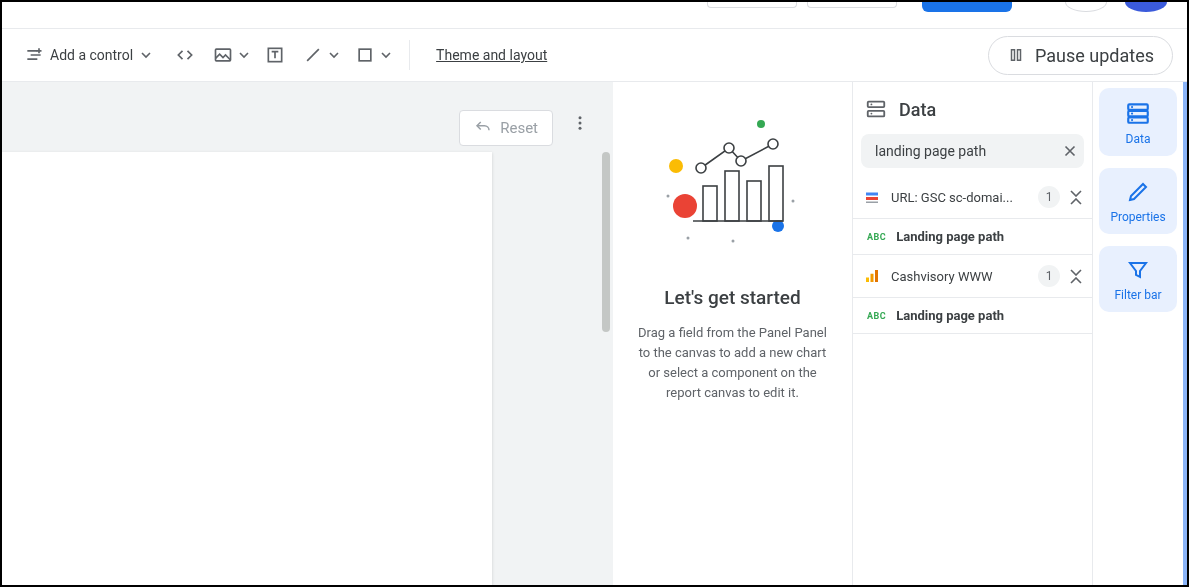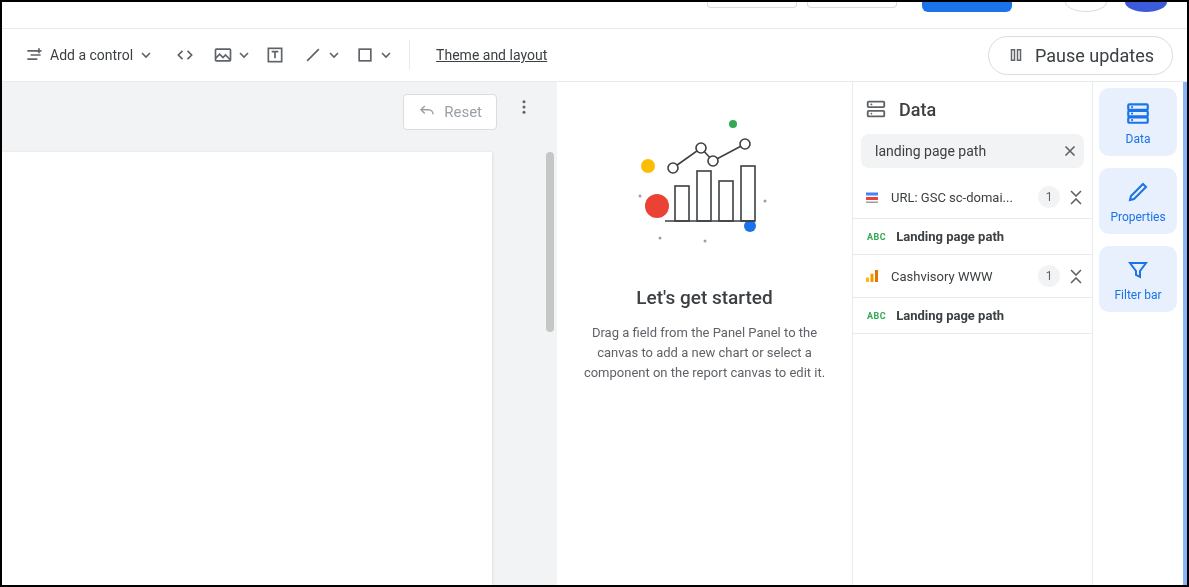--- a/index.html
+++ b/index.html
@@ -16,28 +16,28 @@
 .control-btn { display:flex; align-items:center; gap:6px; padding:6px 8px; border-radius:4px; cursor:pointer; }
 .tool-icon { display:inline-flex; align-items:center; justify-content:center; width:28px; height:28px; cursor:pointer; border-radius:4px; color:#5f6368; }
 .tool-group { display:flex; align-items:center; }
 .caret { width:14px; display:inline-flex; justify-content:center; color:#5f6368; }
 .divider-v { width:1px; height:30px; background:#e8eaed; margin:0 6px; }
 .theme-layout { padding:6px 10px; color:#3c4043; cursor:pointer;text-decoration:underline; }
 .pause-updates { margin-left:auto; display:flex; align-items:center; gap:10px; border:1px solid #dadce0; border-radius:22px; padding:8px 18px; cursor:pointer; font-size:18px; color:#3c4043; }
 
 .main { display:flex; height:calc(100% - 80px); }
 .canvas-area { flex:1; position:relative; background:#f1f3f4; }
-.canvas-controls { position:absolute; top:12px; right:20px; display:flex; align-items:flex-start; gap:14px; }
+.canvas-controls { position:absolute; top:28px; right:20px; display:flex; align-items:flex-start; gap:14px; }
 .reset-btn { background:#fff; border:1px solid #dadce0; border-radius:4px; padding:8px 14px; display:flex; align-items:center; gap:8px; color:#9aa0a6; font-size:15px; cursor:pointer; }
 .more-btn { display:inline-flex; color:#5f6368; cursor:pointer; padding:4px;}
 .canvas-page { position:absolute; left:0; top:70px; width:490px; height:calc(100% - 70px); background:#fff; box-shadow: 0 1px 3px rgba(0,0,0,.15); }
 .canvas-scroll { position:absolute; right:0; top:70px; width:14px; height:calc(100% - 70px); }
 .canvas-scroll .thumb { width:8px; margin:0 auto; height:180px; background:#c4c7c5; border-radius:4px; }
 
-.getstarted { width:296px; padding:24px 16px; border-right:1px solid #e8eaed; text-align:center; display:flex; flex-direction:column; align-items:center; }
+.getstarted { width:240px; padding:24px 16px; border-right:1px solid #e8eaed; text-align:center; display:flex; flex-direction:column; align-items:center; }
 .illus { width:200px; height:150px; position:relative; }
 .gs-title { font-size:19px; color:#3c4043; margin-top:30px; margin-bottom:14px; font-weight:500; }
 .gs-text { font-size:13px; color:#5f6368; line-height:1.55; padding: 0 6px;}
 
 .data-panel { width:240px; border-right:1px solid #e8eaed; display:flex; flex-direction:column; }
 .data-header { display:flex; align-items:center; gap:12px; padding:16px 12px 14px 12px; font-size:18px; font-weight:500; color:#3c4043; }
 .search-wrap { margin:0 8px 8px 8px; background:#f1f3f4; border-radius:8px; display:flex; align-items:center; padding:6px 8px; gap:6px; }
 .search-input { flex:1; border:none; background:transparent; outline:none; font-size:14px; color:#3c4043; }
 .search-clear { color:#5f6368; cursor:pointer; display:flex; padding:2px; }
 .source-row { display:flex; align-items:center; gap:10px; padding:10px 10px; border-bottom:1px solid #e8eaed; font-size:13px; color:#3c4043; }

